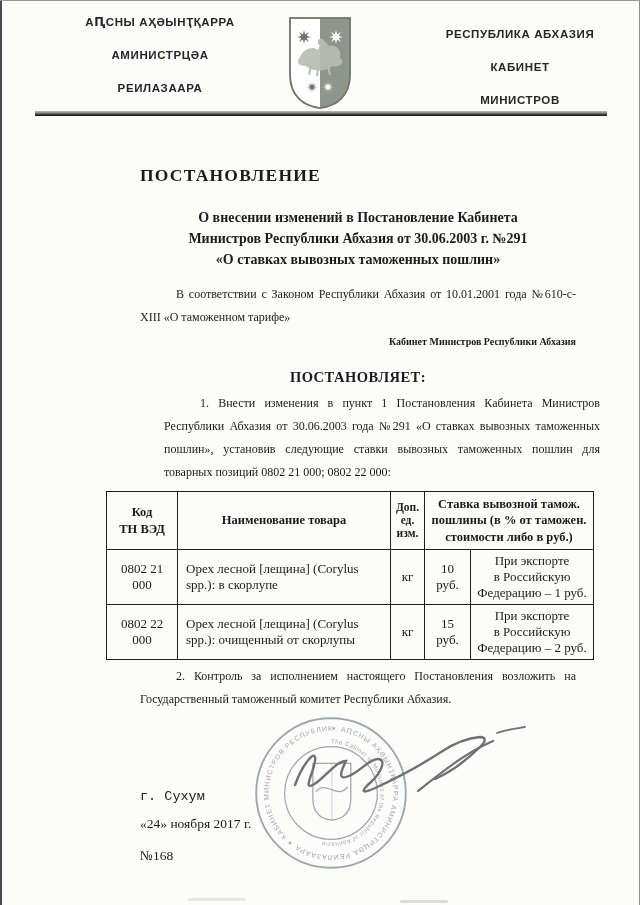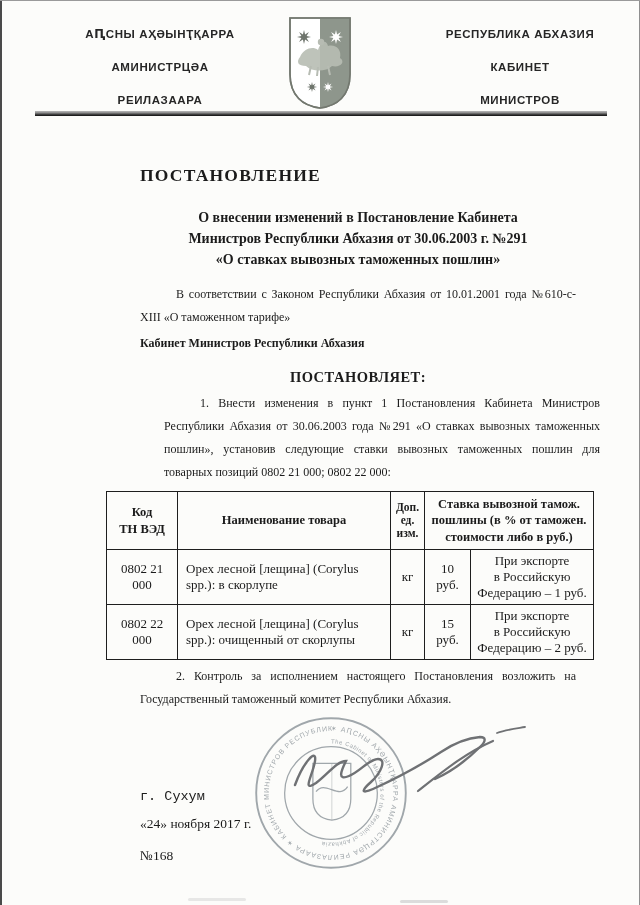--- a/index.html
+++ b/index.html
@@ -8,33 +8,33 @@
   
   .edge-left{position:absolute;left:0;top:0;width:2px;height:905px;background:#4a4a4a;}
   .edge-right{position:absolute;right:0;top:0;width:1px;height:905px;background:#8f8f8f;}
   .edge-top{position:absolute;left:0;top:0;width:640px;height:1px;background:#9a9a9a;}
   .smudge{position:absolute;background:#cfcfcf;opacity:.7;border-radius:2px;}
 
   
   .hdr-col{position:absolute;width:240px;text-align:center;
            font-family:"Liberation Sans","DejaVu Sans",sans-serif;
            font-size:11.5px;font-weight:bold;letter-spacing:.6px;color:#262626;line-height:33px;white-space:pre-line;}
-  .hdr-left{left:40px;top:18px;}
+  .hdr-left{left:40px;top:6px;}
   .hdr-right{left:410px;top:18px;width:220px;}
   .emblem{position:absolute;left:287px;top:15px;}
   .rule{position:absolute;left:35px;top:111px;width:572px;height:5px;
         background:linear-gradient(to bottom,#b9b9b9 0%,#8d8d8d 35%,#3c3c3c 70%,#0f0f0f 100%);}
 
   
   .blk{position:absolute;left:140px;width:436px;}
   .title{top:165px;text-align:left;font-size:17.5px;font-weight:bold;letter-spacing:1.2px;}
   .subtitle{top:207px;text-align:center;font-size:14px;font-weight:bold;line-height:21px;white-space:pre-line;}
   .para{font-size:12px;line-height:23px;text-align:justify;text-indent:36px;}
   .preamble{top:283px;}
-  .issuer{top:336px;text-align:left;font-size:12px;font-weight:bold;}
+  .issuer{top:336px;text-align:right;font-size:10px;font-weight:bold;}
   .resolves{top:369px;text-align:center;font-size:14.5px;font-weight:bold;letter-spacing:.5px;}
   .para1{top:392px;margin-left:24px;}
   .para2{top:665px;}
 
   
   table.tariff{position:absolute;left:106px;top:491px;width:487px;border-collapse:collapse;table-layout:fixed;
                font-size:13px;}
   table.tariff th,table.tariff td{border:1.4px solid #1e1e1e;vertical-align:middle;text-align:center;padding:2px 3px;}
   table.tariff th{font-size:12.5px;font-weight:bold;line-height:1.3;}
   table.tariff .name{text-align:left;padding-left:8px;font-size:13px;}

